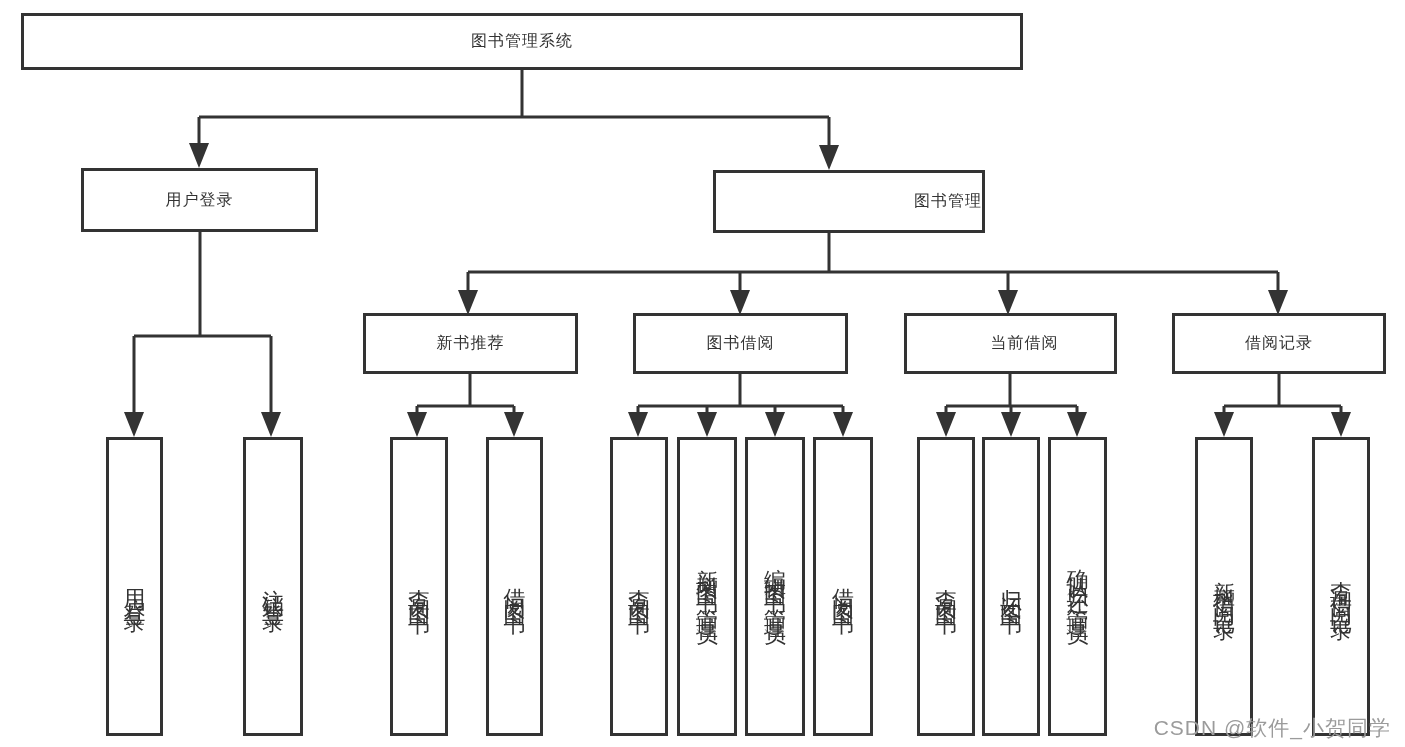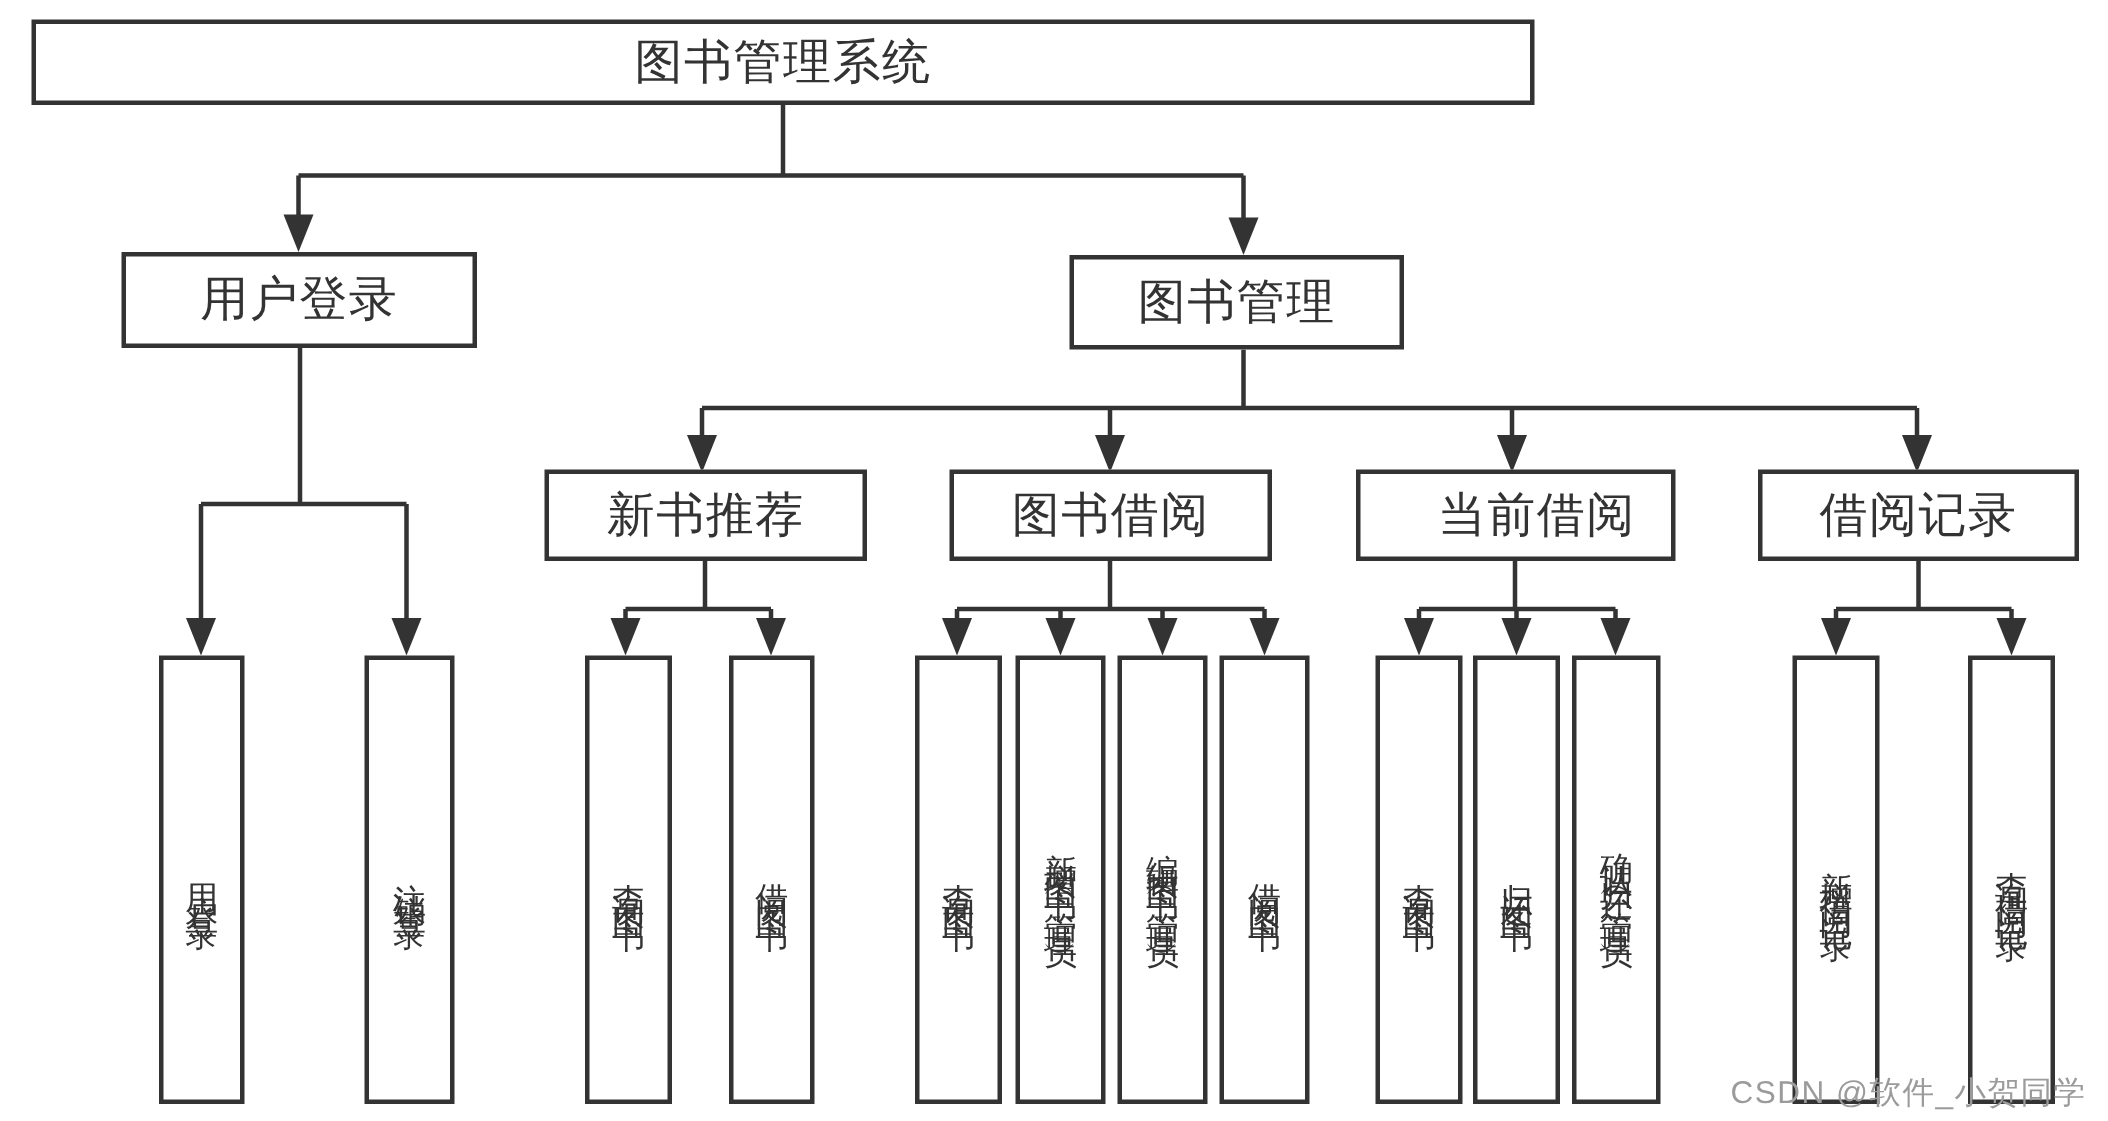--- a/index.html
+++ b/index.html
@@ -26,37 +26,37 @@
     box-sizing: border-box;
     background: #ffffff;
     border: 3px solid #333333;
     color: #333333;
     display: flex;
     align-items: center;
     justify-content: center;
     z-index: 2;
   }
   .hlabel {
-    font-size: 32px;
+    font-size: 16px;
     letter-spacing: 1px;
     white-space: nowrap;
   }
   .vlabel {
     writing-mode: vertical-rl;
     text-orientation: mixed;
     font-size: 22px;
     letter-spacing: 8px;
     line-height: 1;
     white-space: nowrap;
   }
   
   .n-root   { left: 21px;  top: 13px;  width: 1002px; height: 57px; }
   
   .n-login  { left: 81px;  top: 168px; width: 237px; height: 64px; }
-  .n-mgmt   { left: 713px; top: 170px; width: 223px; height: 63px; }
+  .n-mgmt   { left: 713px; top: 170px; width: 272px; height: 63px; justify-content: flex-end; }
   
   .n-sec0   { left: 363px;  top: 313px; width: 215px; height: 61px; }
   .n-sec1   { left: 633px;  top: 313px; width: 215px; height: 61px; }
   .n-sec2   { left: 904px;  top: 313px; width: 213px; height: 61px; padding-left: 28px; }
   .n-sec3   { left: 1172px; top: 313px; width: 214px; height: 61px; }
   
   .leaf     { top: 437px; height: 299px; }
   .n-l-a0   { left: 106px;  width: 57px; }
   .n-l-a1   { left: 243px;  width: 60px; }
   .n-l-b0   { left: 390px;  width: 58px; }

